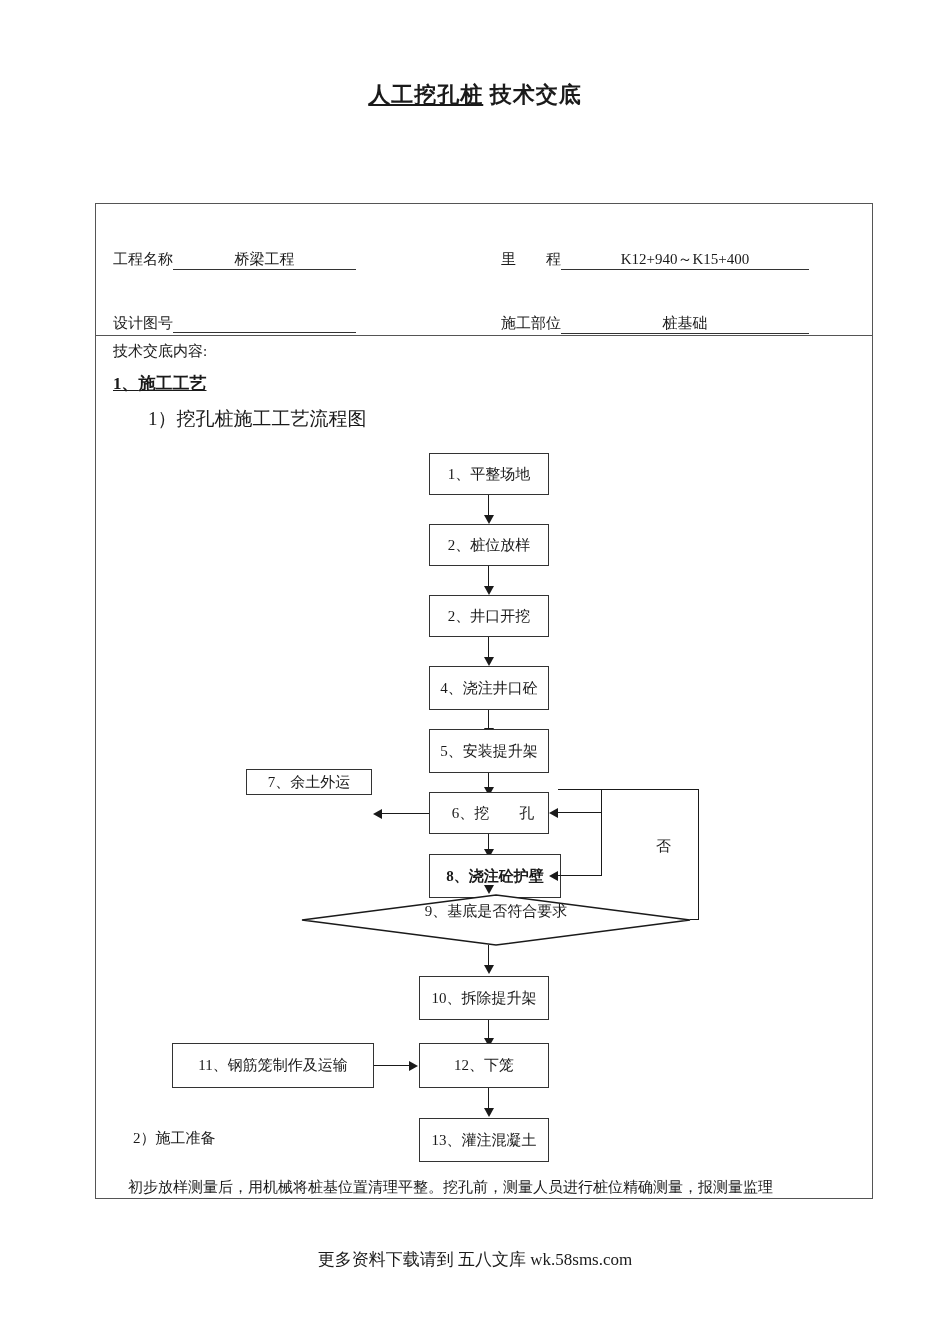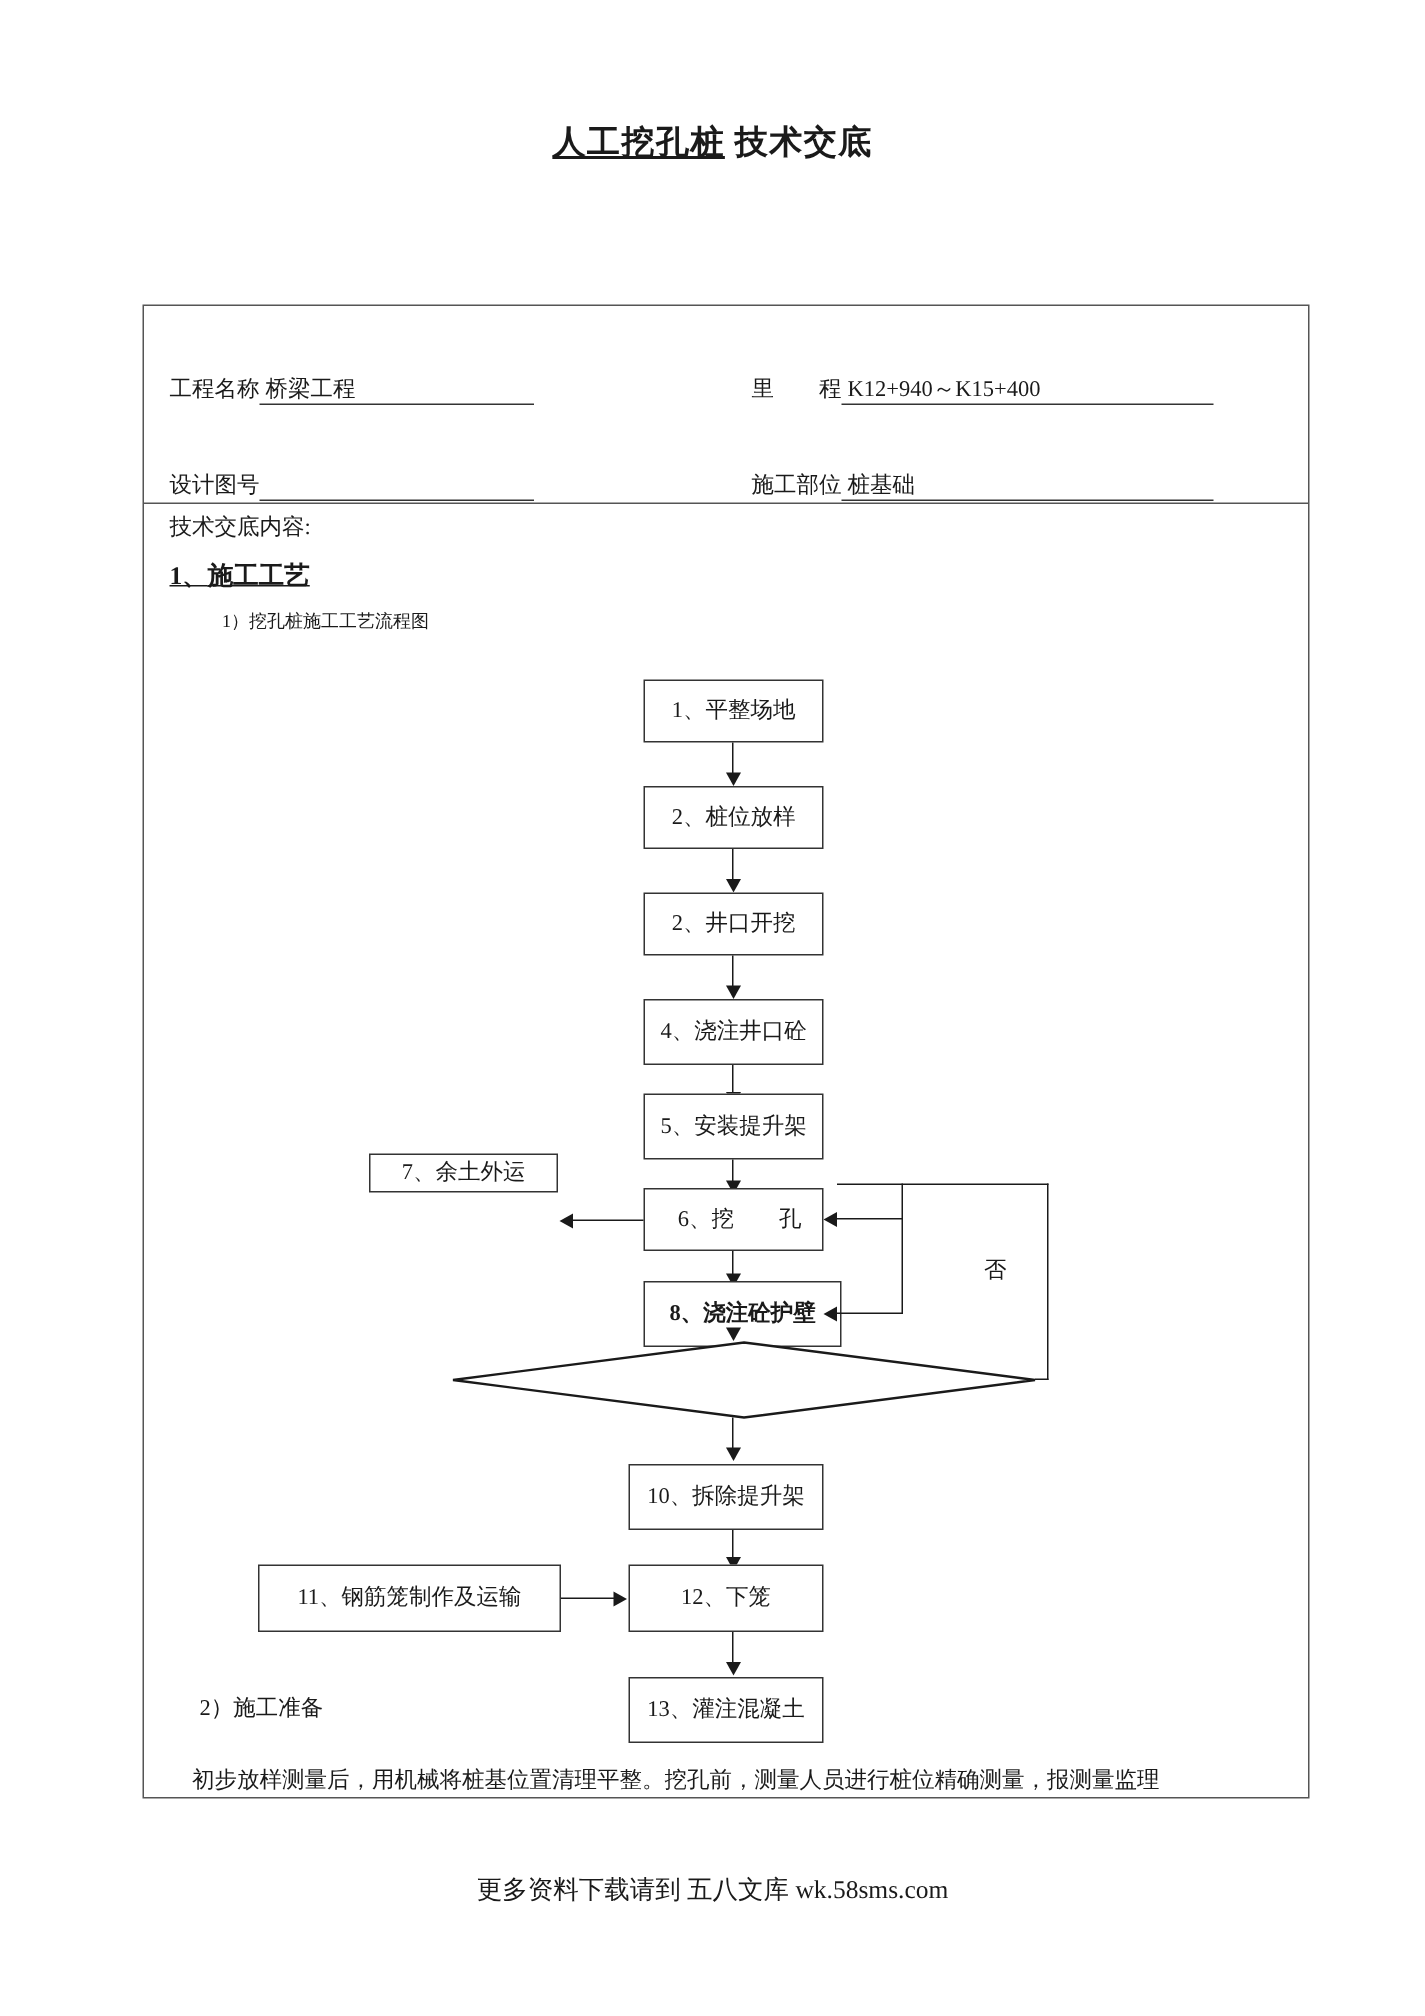--- a/index.html
+++ b/index.html
@@ -70,20 +70,21 @@
   }
   .fld {
     position: absolute;
     font-size: 15px;
     white-space: nowrap;
   }
   .fld .lbl { }
   .fld .val {
     display: inline-block;
     border-bottom: 1px solid #333;
+    text-align: center;
     padding: 0 4px;
   }
   .fld .val.blank { border-bottom: 1px solid #333; }
 
   .f-name   { left: 17px;  top: 46px; }
   .f-mile   { left: 405px; top: 46px; }
   .f-dwg    { left: 17px;  top: 110px; }
   .f-part   { left: 405px; top: 110px; }
 
   .content-label {
@@ -94,21 +95,21 @@
   .sec-title {
     position: absolute;
     left: 17px; top: 168px;
     font-size: 17px;
     font-weight: bold;
   }
   .sec-title span { text-decoration: underline; }
   .sub-1 {
     position: absolute;
     left: 52px; top: 202px;
-    font-size: 12px;
+    font-size: 19px;
   }
   .sub-2 {
     position: absolute;
     left: 37px; top: 925px;
     font-size: 15px;
   }
   .tail-para {
     position: absolute;
     left: 32px; top: 972px;
     width: 740px;
@@ -288,20 +289,21 @@
       </div>
 
       <div class="vline" style="left:392px; top:694px; height:12px;"></div>
 
       <div class="diamond-wrap">
         <svg width="390" height="52" viewBox="0 0 390 52">
           <polygon points="195,1 389,26 195,51 1,26" fill="#ffffff" stroke="#1a1a1a" stroke-width="1.6"></polygon>
         </svg>
       </div>
       <div class="arrow-down" style="left:388px; top:681px;"></div>
+      <div class="diamond-label">9、基底是否符合要求</div>
 
       <div class="hline" style="left:594px; top:715px; width:9px;"></div>
       <div class="vline" style="left:602px; top:585px; height:131px;"></div>
       <div class="hline" style="left:462px; top:585px; width:141px;"></div>
       <div class="arrow-left" style="left:453px; top:604px;"></div>
       <div class="hline" style="left:462px; top:608px; width:44px;"></div>
       <div class="vline" style="left:505px; top:585px; height:87px;"></div>
       <div class="hline" style="left:462px; top:671px; width:44px;"></div>
       <div class="arrow-left" style="left:453px; top:667px;"></div>
       <div class="no-label">否</div>

